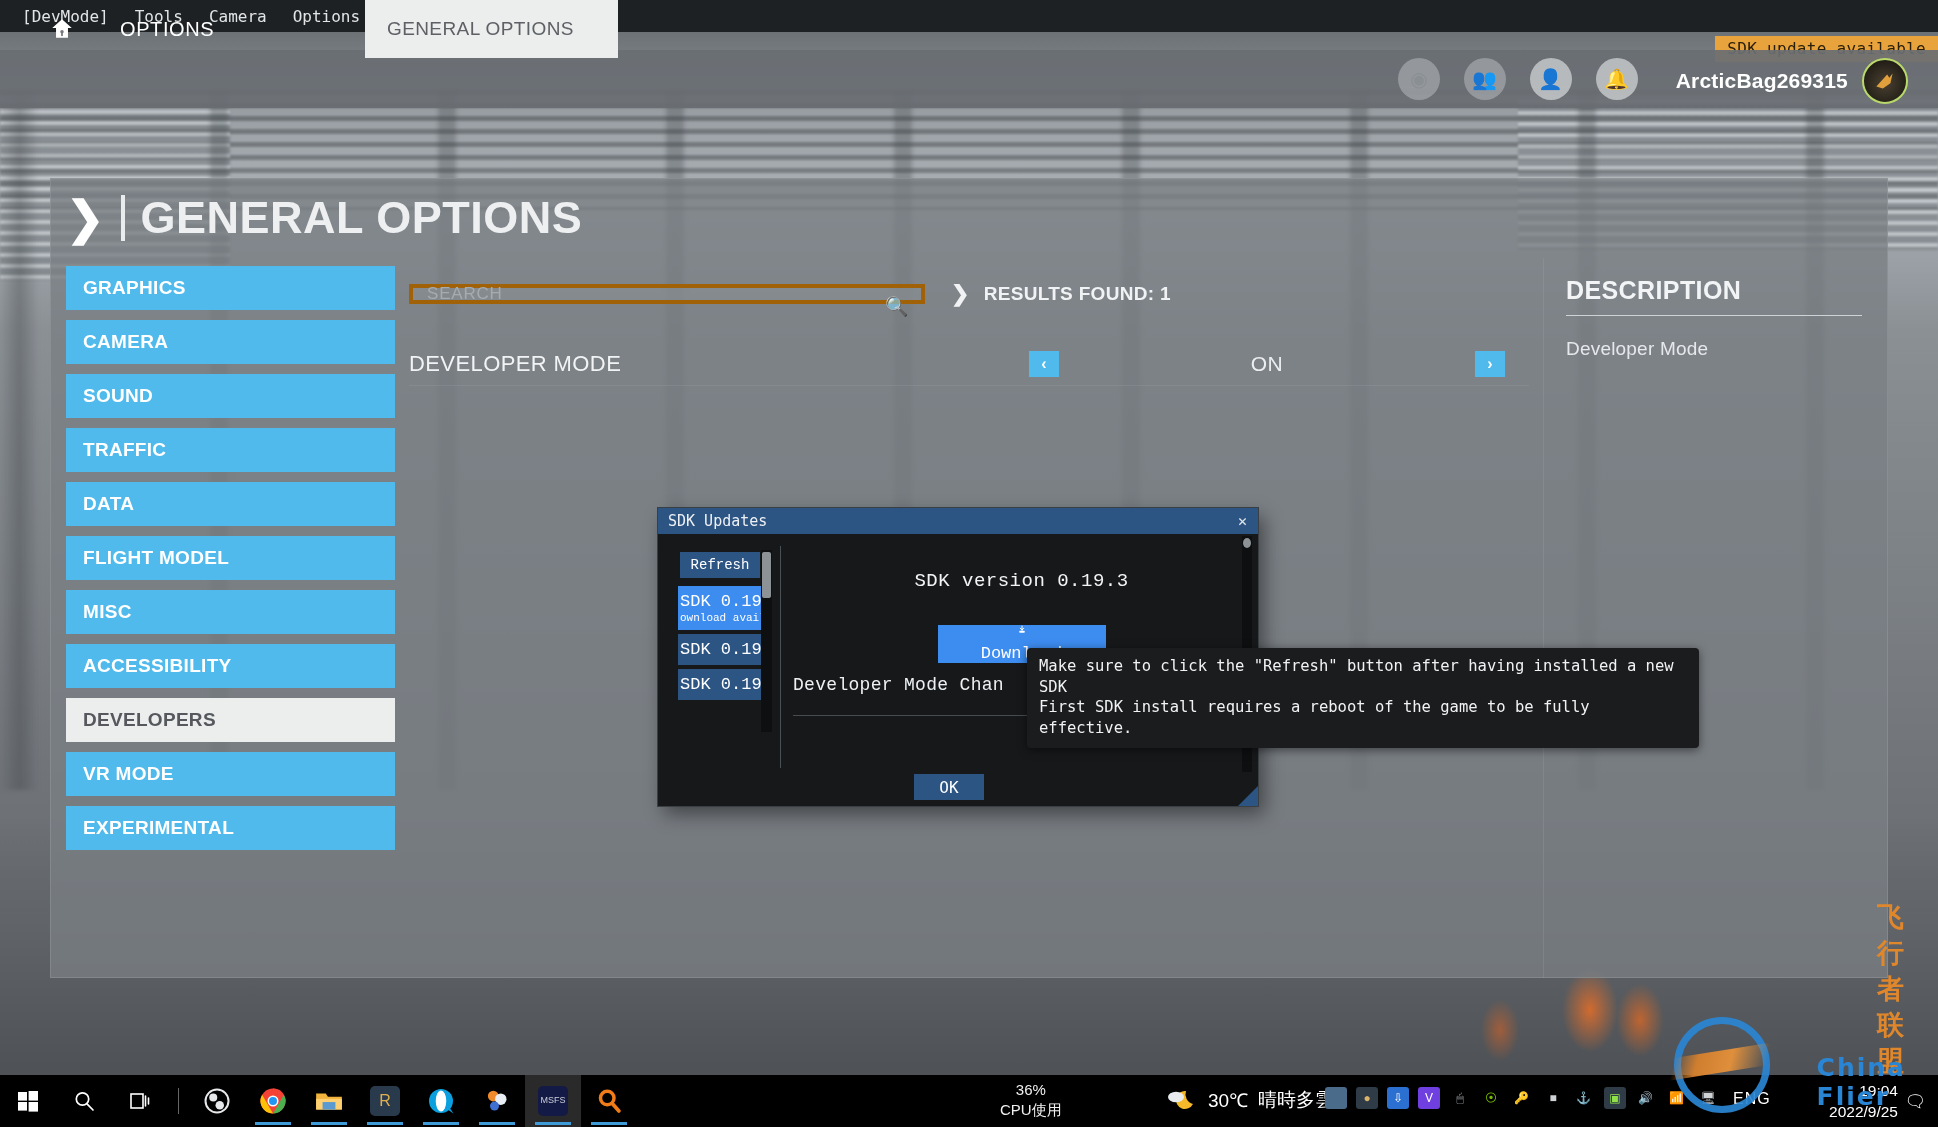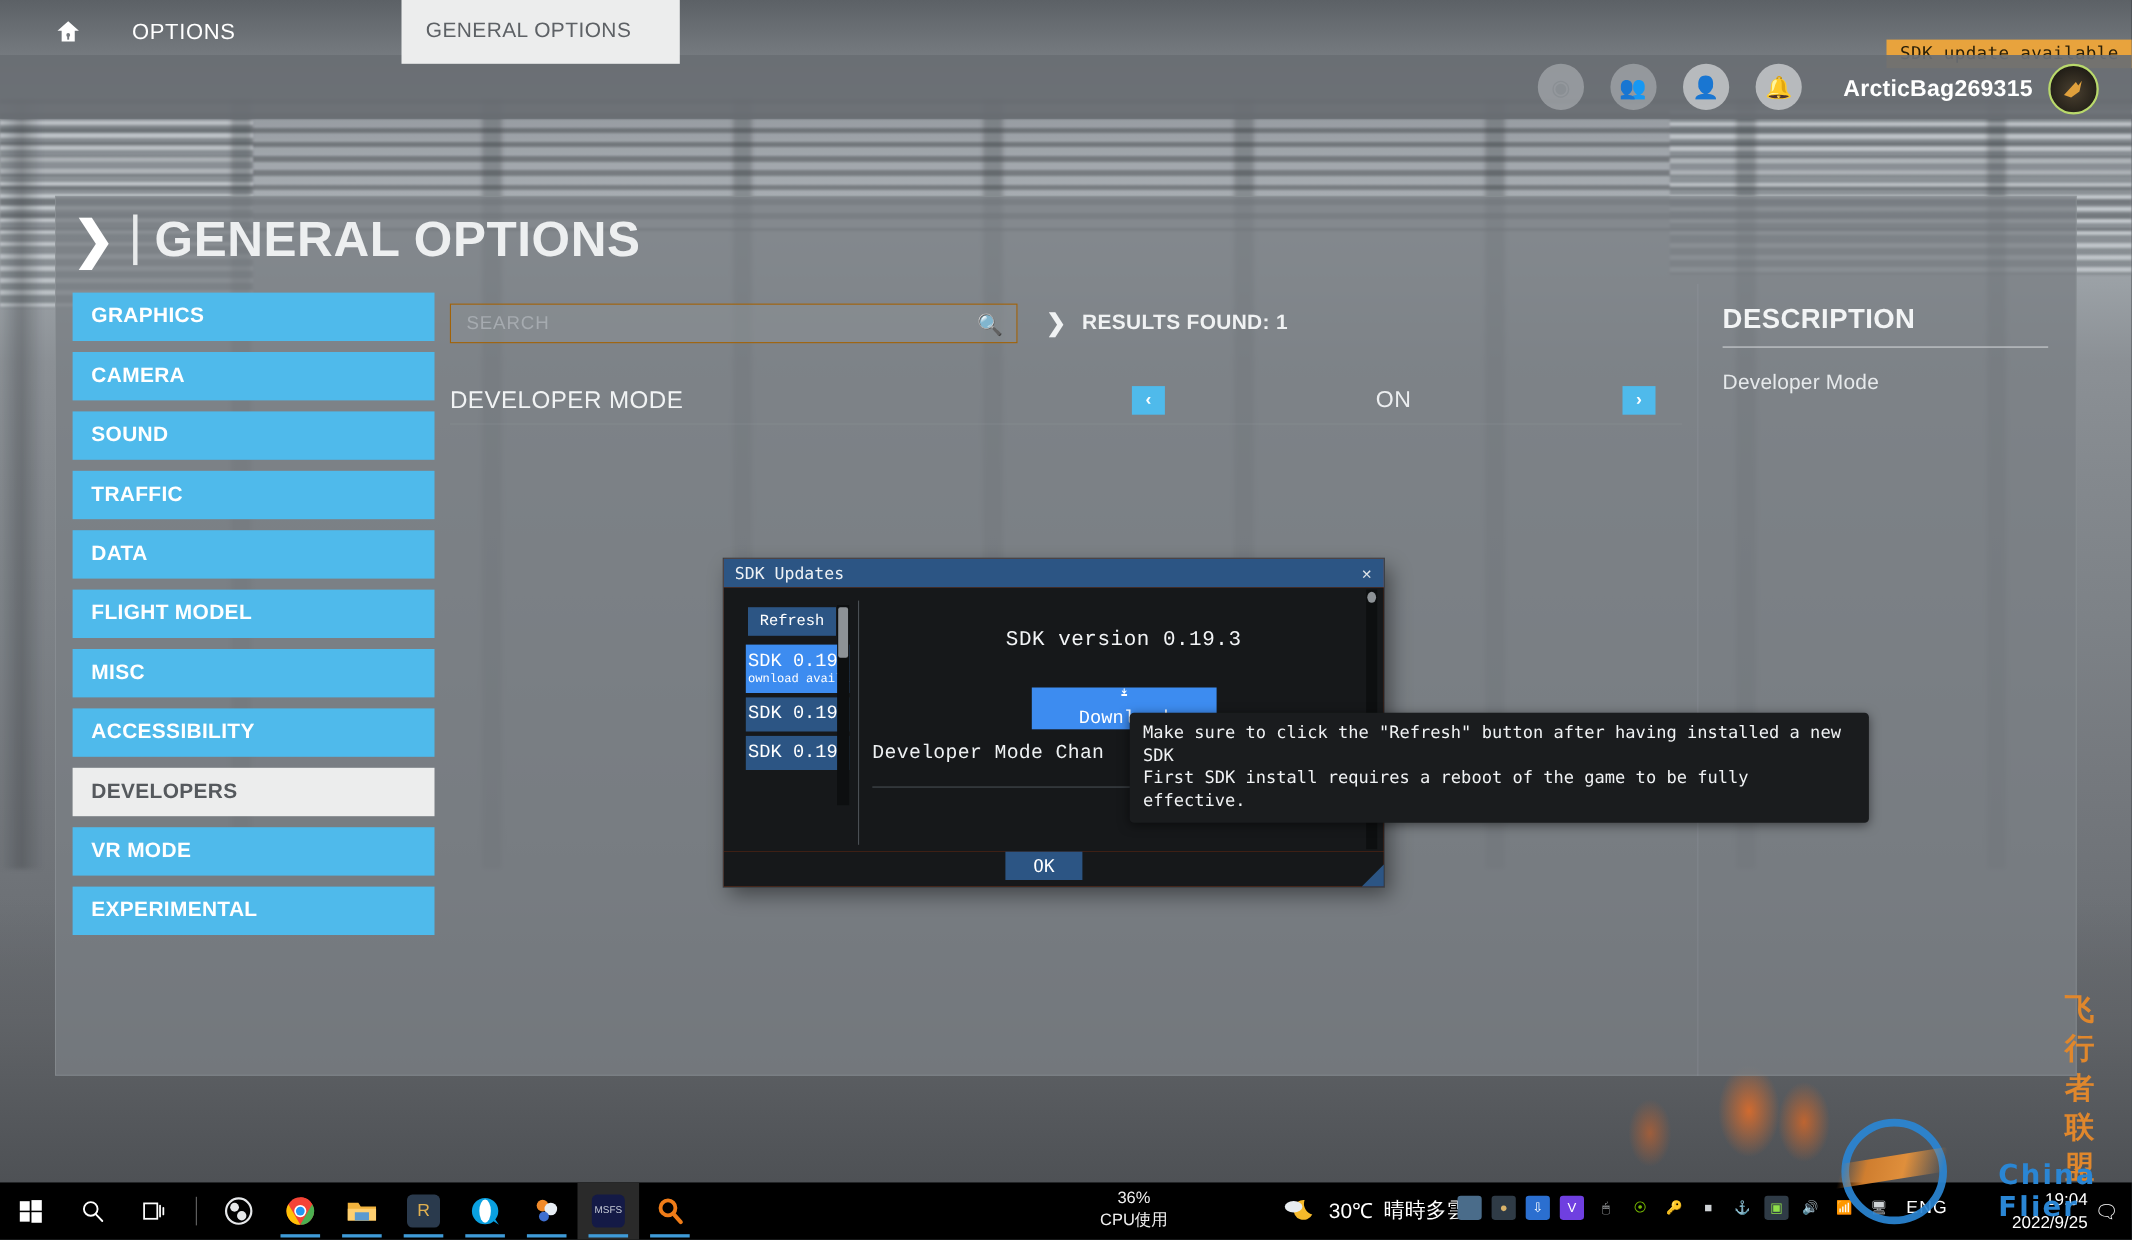--- a/index.html
+++ b/index.html
@@ -130,22 +130,22 @@
     height: 44px; background: #4fbaeb; color: #ffffff;
     display: flex; align-items: center; padding-left: 17px;
     font-size: 19px; font-weight: 600; letter-spacing: .3px; cursor: pointer;
   }
   .nav-item.active { background: #eceded; color: #55595d; }
 
   
   .center { flex: 1; padding: 14px 14px 0 14px; position: relative; }
   .searchrow { display: flex; align-items: center; gap: 26px; height: 44px; }
   .searchbox {
-    position: relative; width: 516px; height: 36px;
-    background: rgba(138,143,148,.55); border: 1px solid #a16207;
+    position: relative; width: 516px; height: 20px;
+    background: rgba(138,143,148,.55); border: 4px solid #a16207;
     display: flex; align-items: center; padding: 0 14px;
   }
   .searchbox input {
     background: transparent; border: none; outline: none; width: 100%;
     color: #d7dadd; font-size: 17px; letter-spacing: .8px;
     font-family: "Liberation Sans", sans-serif;
   }
   .searchbox input::placeholder { color: #a6abb0; }
   .search-ico { position: absolute; right: 12px; top: 7px; color: #e3e6e8; font-size: 19px; }
   .results { display: flex; align-items: center; gap: 14px; color: #f0f2f3; font-size: 19px; font-weight: 600; letter-spacing: .3px; }
@@ -284,20 +284,28 @@
 </head>
 <body>
 
 <div id="root">
 
   <div class="bg">
     <div class="bg-blinds"></div>
     <div class="bg-blinds right"></div>
   </div>
 
+  <div class="menubar">
+    <span class="mi">[DevMode]</span>
+    <span class="mi">Tools</span>
+    <span class="mi">Camera</span>
+    <span class="mi">Options</span>
+    <span class="mi">Windows</span>
+    <span class="mi">Help</span>
+  </div>
   <div class="sdk-toast">SDK update available</div>
 
   <div class="tabbar"></div>
   <div class="home-tab">
     <svg width="26" height="26" viewBox="0 0 24 24">
       <path d="M12 3 L21 11 H17.5 V20 H6.5 V11 H3 Z" fill="#ffffff"></path>
       <circle cx="12" cy="14.5" r="1.6" fill="#75797e"></circle>
       <rect x="11.2" y="14.5" width="1.6" height="4" fill="#75797e"></rect>
     </svg>
   </div>

